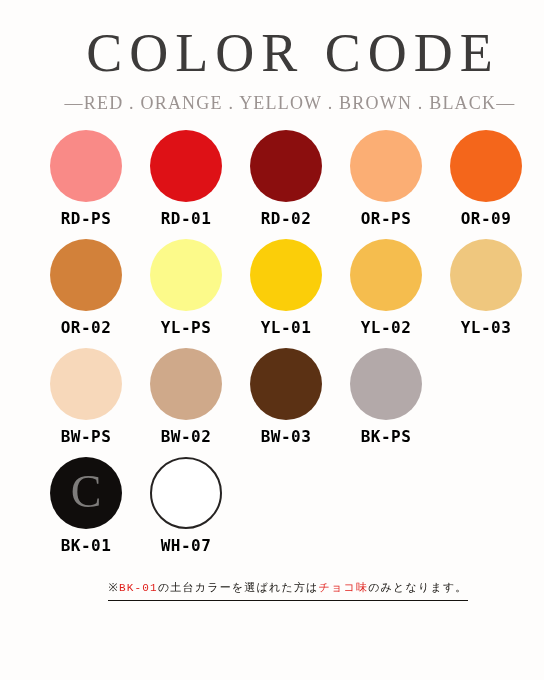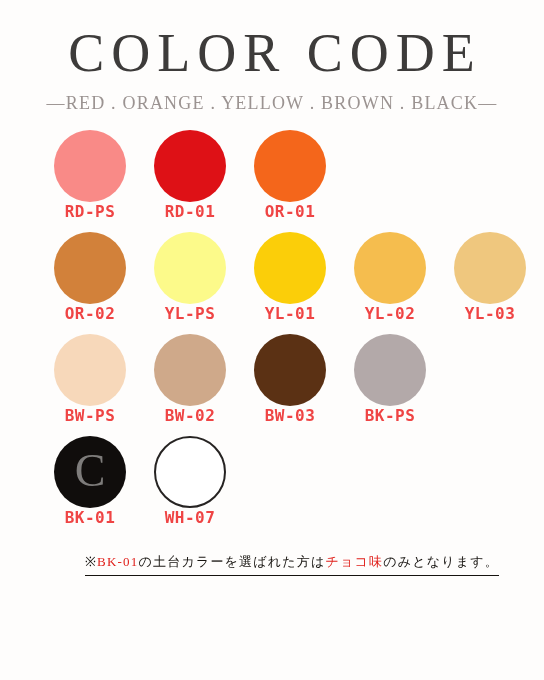--- a/index.html
+++ b/index.html
@@ -14,22 +14,23 @@
     overflow: hidden;
     position: relative;
   }
 
   .page {
     width: 544px;
     height: 680px;
     box-sizing: border-box;
     display: flex;
     flex-direction: column;
-    align-items: flex-end;
+    align-items: flex-start;
     background: #FEFDFC;
+    padding-left: 36px;
   }
 
   
   .header {
     width: 100%;
     text-align: center;
     padding-top: 26px;
   }
   .title {
     font-family: "Liberation Serif", serif;
@@ -84,35 +85,36 @@
     font-size: 46px;
     color: #7E7C7B;
     line-height: 1;
     margin-top: -3px;
     user-select: none;
   }
   .code {
     font-family: "DejaVu Sans Mono", monospace;
     font-size: 16px;
     font-weight: bold;
-    color: #ef4444;
+    color: #000000;
     letter-spacing: 0.5px;
+    margin-top: 7px;
     white-space: nowrap;
   }
 
   
   .note-wrap {
     width: 504px;
     margin-top: 14px;
     display: flex;
     justify-content: center;
   }
   .note {
-    font-family: Liberation Serif, serif;
-    font-size: 13px;
+    font-family: Liberation Mono, monospace;
+    font-size: 11px;
     color: #16130F;
     letter-spacing: 1.2px;
     border-bottom: 1.5px solid #16130F;
     padding-bottom: 3px;
     white-space: nowrap;
     line-height: 1.5;
   }
   .note .accent {
     color: #E0201B;
   }
@@ -131,22 +133,30 @@
       <div class="row">
         <div class="cell">
           <div class="swatch" style="background: rgb(249, 138, 135);"></div>
           <div class="code">RD-PS</div>
         </div>
         <div class="cell">
           <div class="swatch" style="background: rgb(222, 17, 22);"></div>
           <div class="code">RD-01</div>
         </div>
         <div class="cell">
+          <div class="swatch" style="background: rgb(139, 14, 14);"></div>
+          <div class="code">RD-02</div>
+        </div>
+        <div class="cell">
+          <div class="swatch" style="background: rgb(251, 174, 116);"></div>
+          <div class="code">OR-PS</div>
+        </div>
+        <div class="cell">
           <div class="swatch" style="background: rgb(244, 102, 27);"></div>
-          <div class="code">OR-01</div>
+          <div class="code">OR-09</div>
         </div>
       </div>
       <div class="row">
         <div class="cell">
           <div class="swatch" style="background: rgb(210, 129, 58);"></div>
           <div class="code">OR-02</div>
         </div>
         <div class="cell">
           <div class="swatch" style="background: rgb(252, 250, 138);"></div>
           <div class="code">YL-PS</div>

